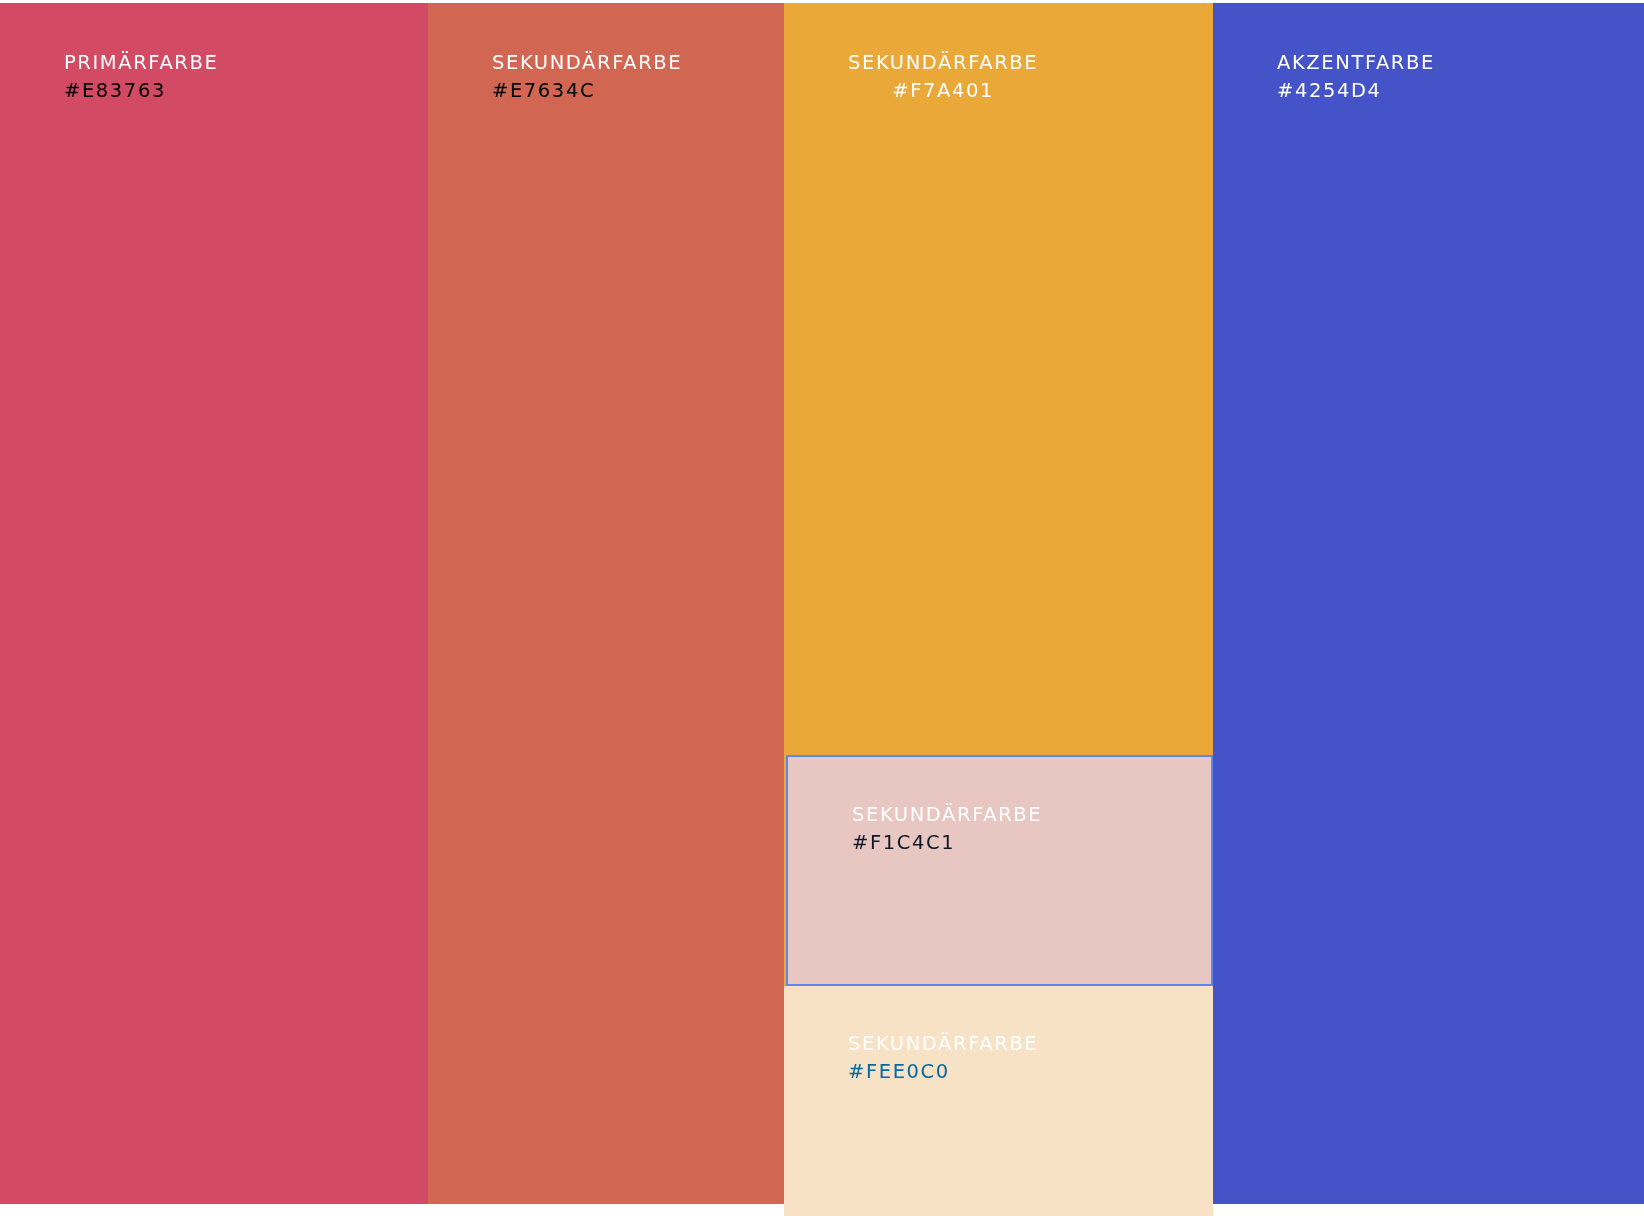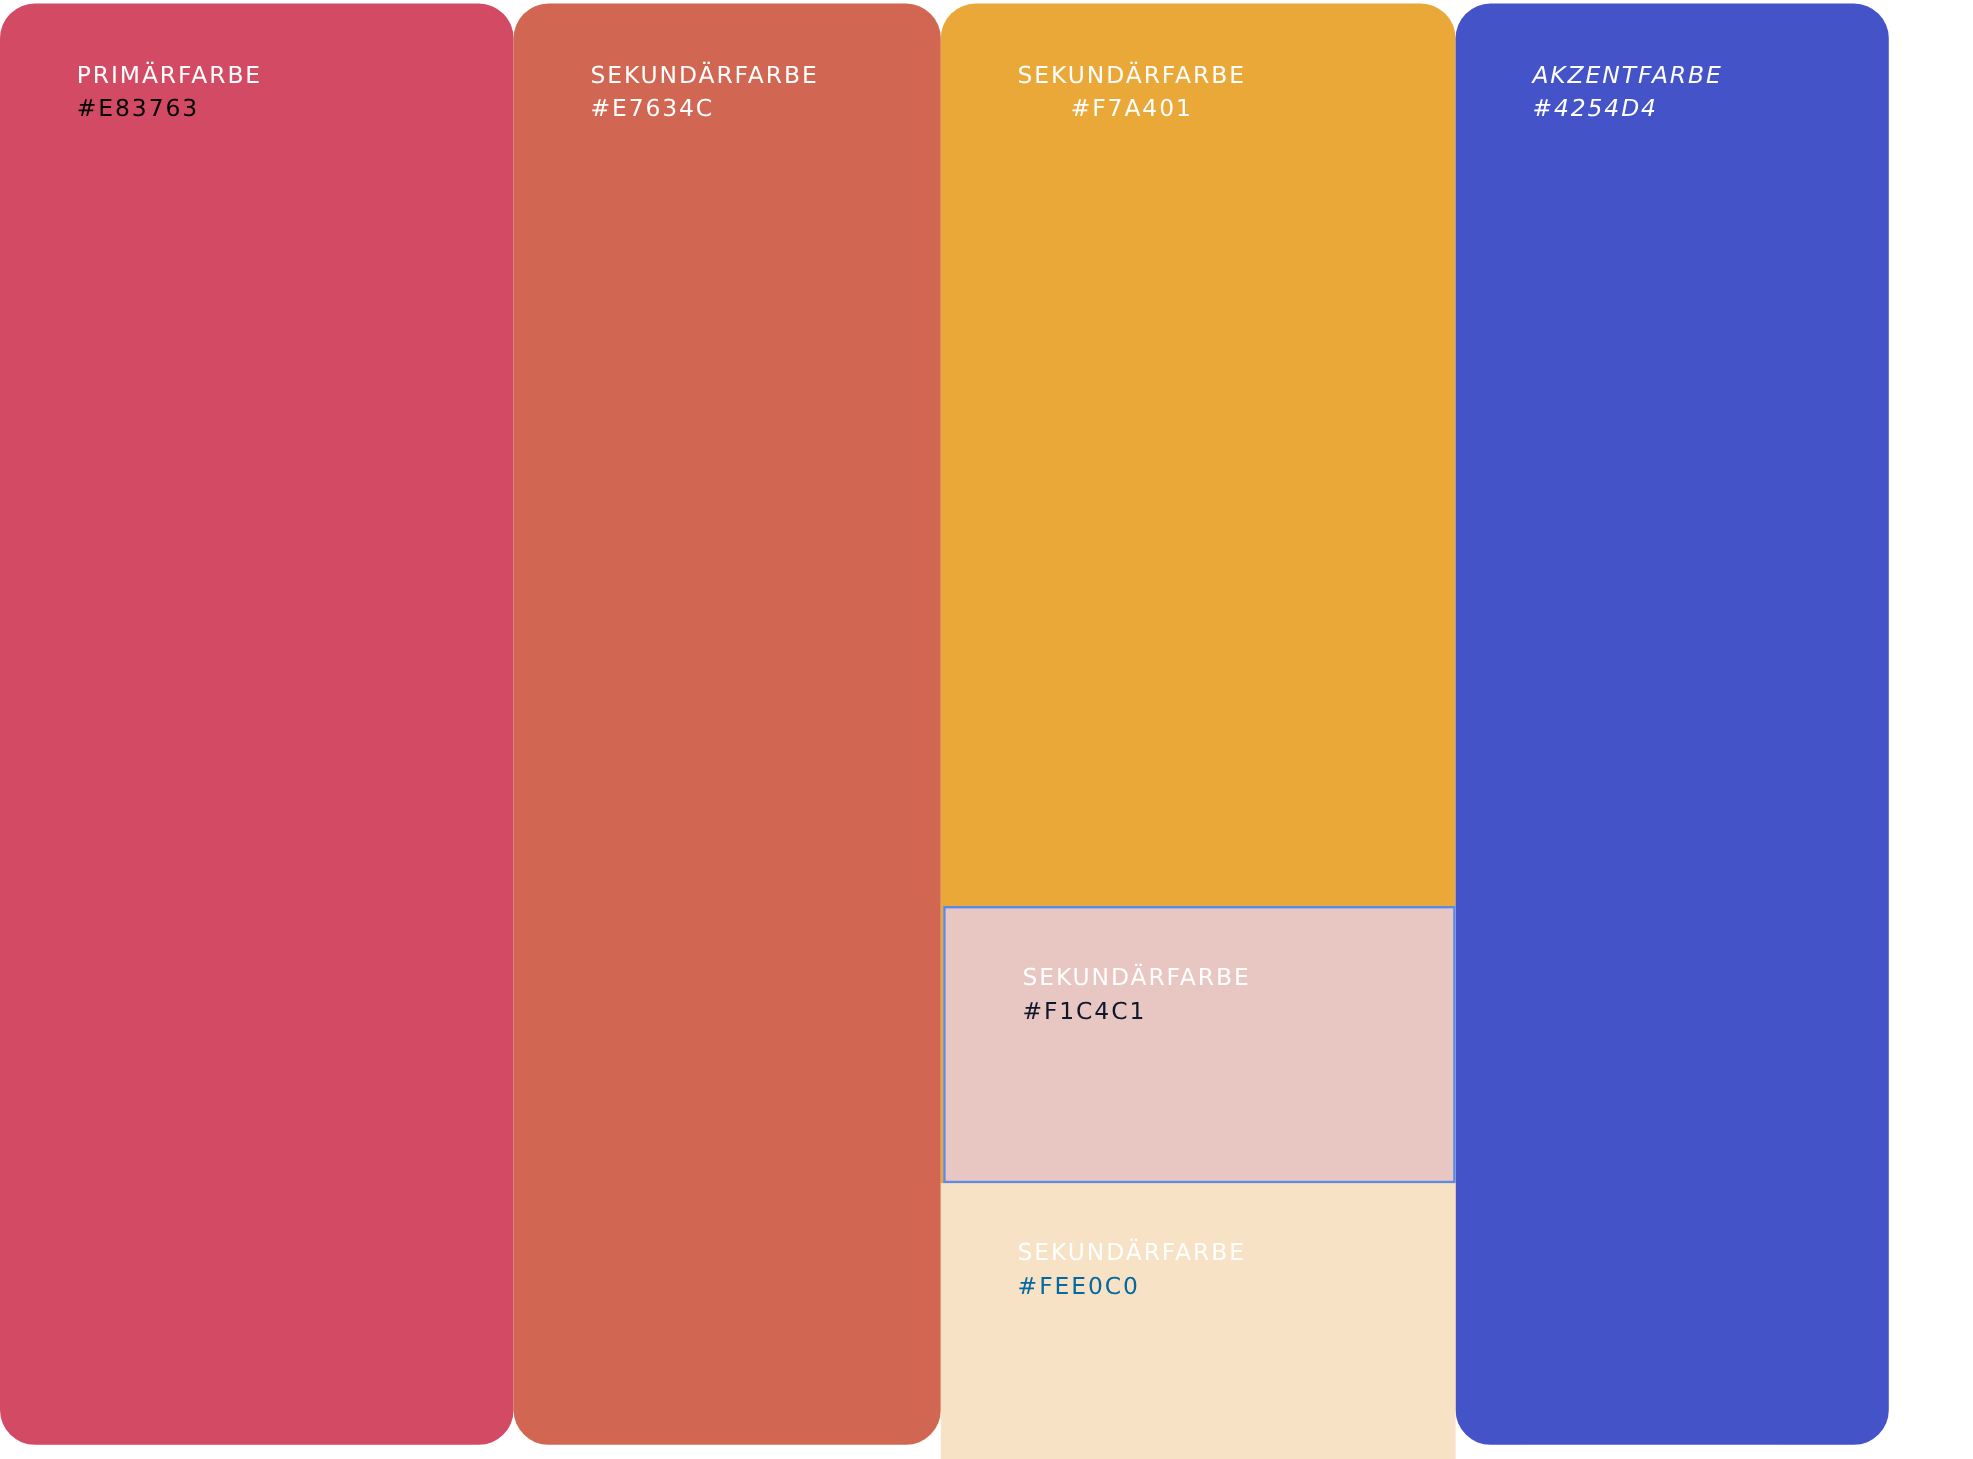--- a/index.html
+++ b/index.html
@@ -20,26 +20,25 @@
     overflow: hidden;
     box-sizing: border-box;
   }
 
   
   .swatch-col {
     position: absolute;
     top: 3px;
     bottom: 12px;
     box-sizing: border-box;
-    border-radius: 29px;
   }
   .col-primary    { left: 0px;    width: 428px; }
   .col-secondary1 { left: 428px;  width: 356px; }
   .col-secondary2 { left: 784px;  width: 429px; }
-  .col-accent     { left: 1213px; width: 361px; font-style: italic; }
+  .col-accent     { left: 1213px; width: 431px; }
 
   
   .swatch-label {
     position: absolute;
     left: 0;
     top: 0;
     padding: 48px 0 0 64px;
     user-select: none;
     pointer-events: none;
   }
@@ -87,21 +86,21 @@
   <div class="swatch-col col-primary" style="background-color: rgb(211, 74, 100);">
     <div class="swatch-label">
       <span class="label-name" style="color: rgb(255, 255, 255);">PRIMÄRFARBE</span>
       <span class="label-hex" style="color: #000000;">#E83763</span>
     </div>
   </div>
 
   <div class="swatch-col col-secondary1" style="background-color: rgb(209, 103, 82);">
     <div class="swatch-label">
       <span class="label-name" style="color: rgb(255, 255, 255);">SEKUNDÄRFARBE</span>
-      <span class="label-hex" style="color: #ffffff;">#E7634C</span>
+      <span class="label-hex" style="color: #000000;">#E7634C</span>
     </div>
   </div>
 
   <div class="swatch-col col-secondary2" style="background-color: rgb(234, 168, 56);">
     <div class="swatch-label">
       <span class="label-name" style="color: rgb(255, 255, 255);">SEKUNDÄRFARBE</span>
       <span class="label-hex" style="color: rgb(255, 255, 255); text-align: center;">#F7A401</span>
     </div>
   </div>
 

